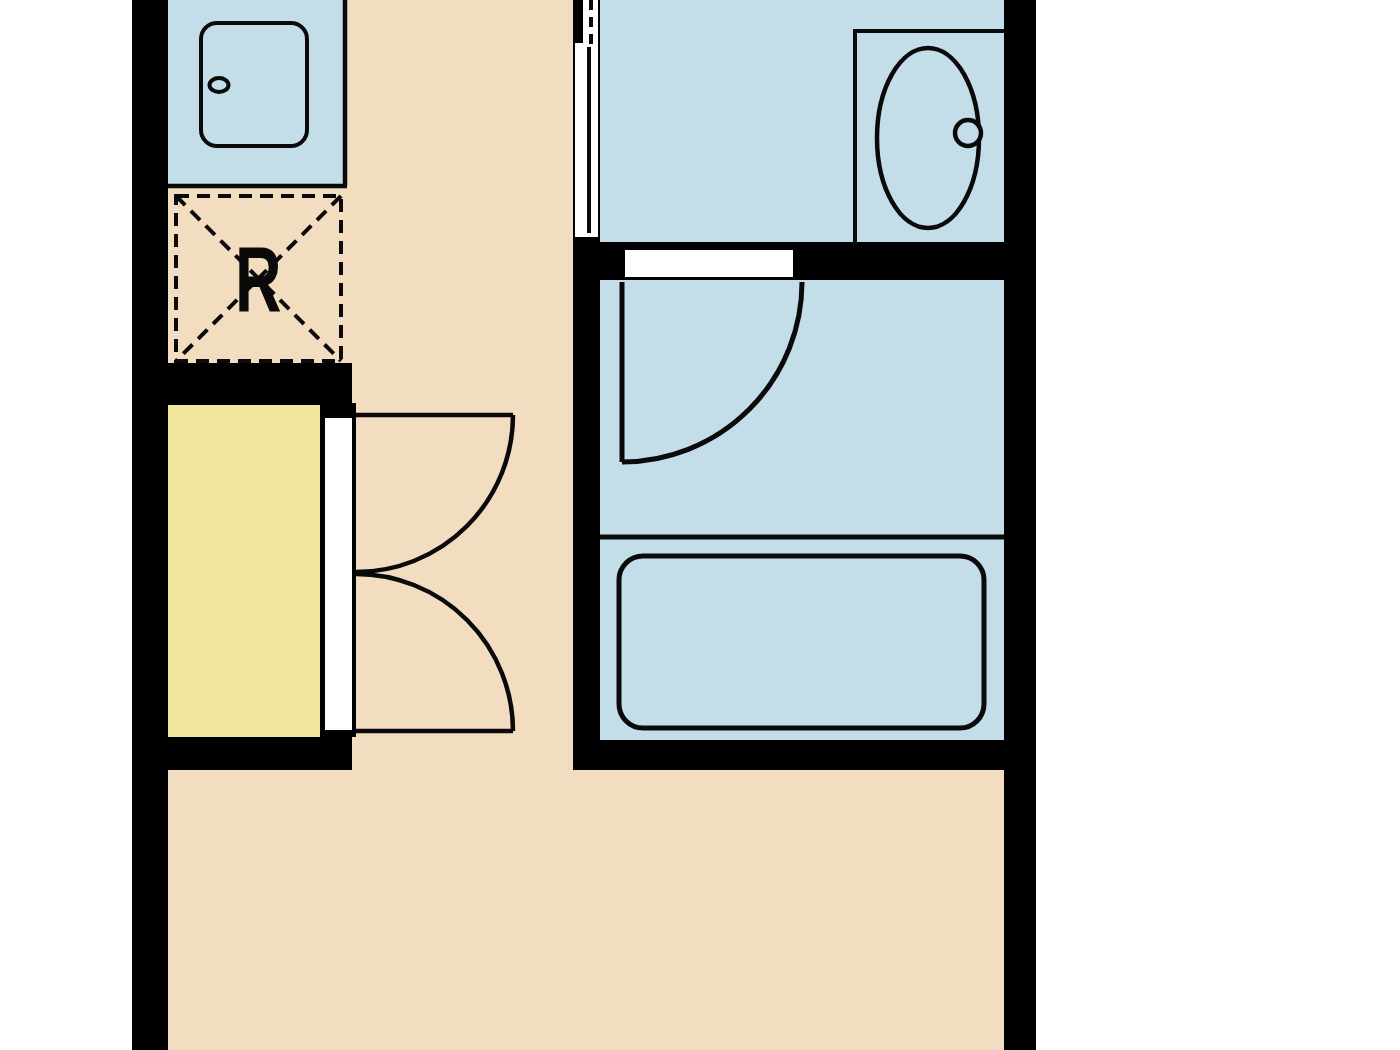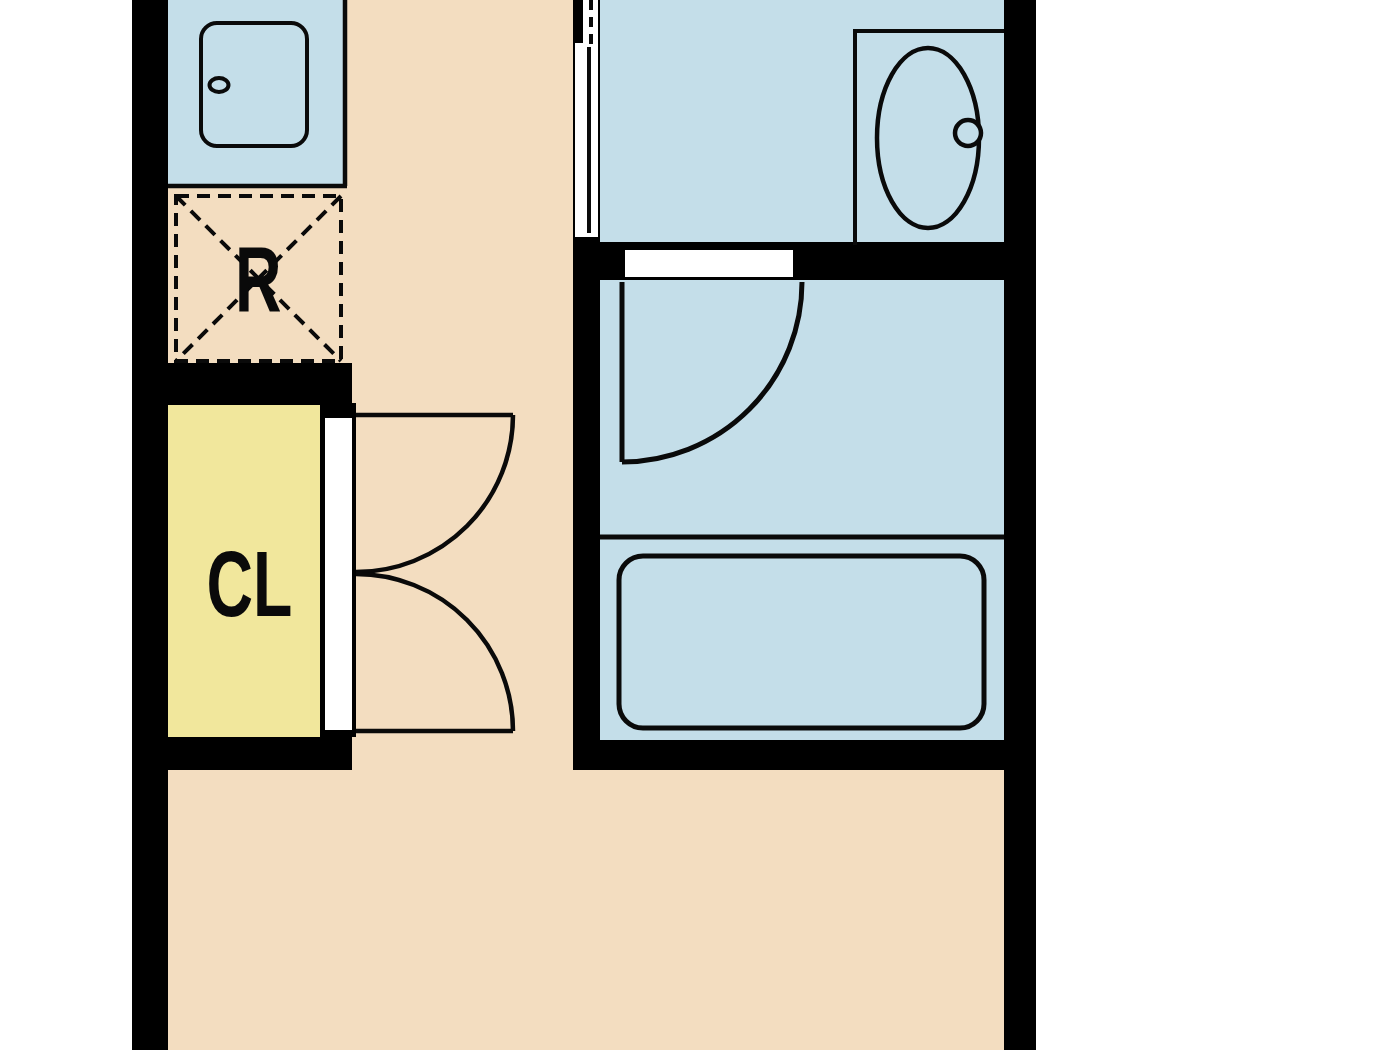--- a/index.html
+++ b/index.html
@@ -94,17 +94,14 @@
       <circle class="stroke fill-wet" stroke-width="4.5" cx="968" cy="133" r="13"></circle>
     </g>
 
     <path class="stroke" stroke-width="5" d="M600 537 L1004 537"></path>
     <rect class="stroke" stroke-width="5" x="619" y="556" width="365" height="172" rx="24"></rect>
   </svg>
 
   <div class="label" style="left:176px;top:196px;width:165px;height:165px;">
     <span>R</span>
   </div>
-  <div class="label" style="left:173px;top:418px;width:152px;height:332px;">
-    <span>CL</span>
-  </div>
 
 </div>
 
 </body></html>

